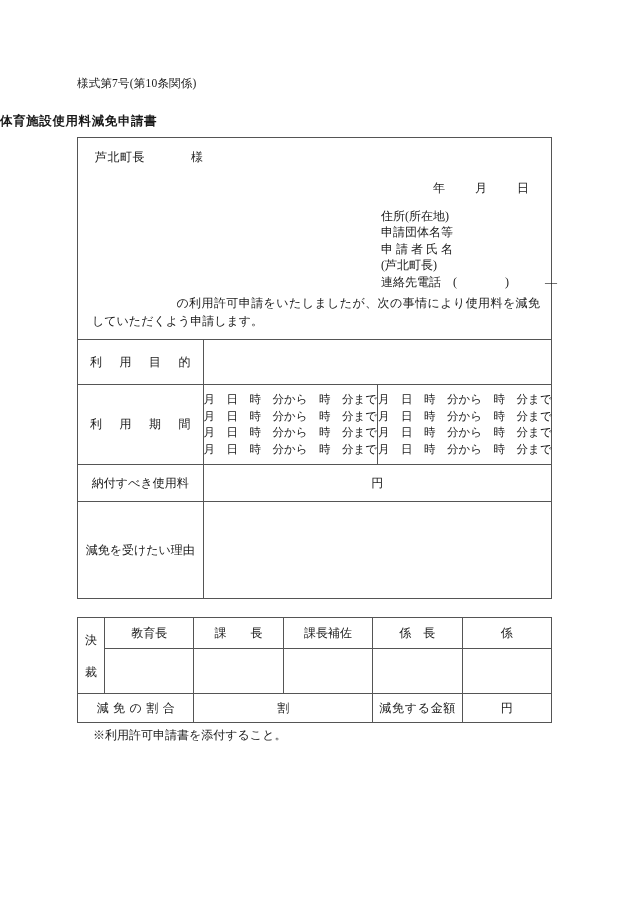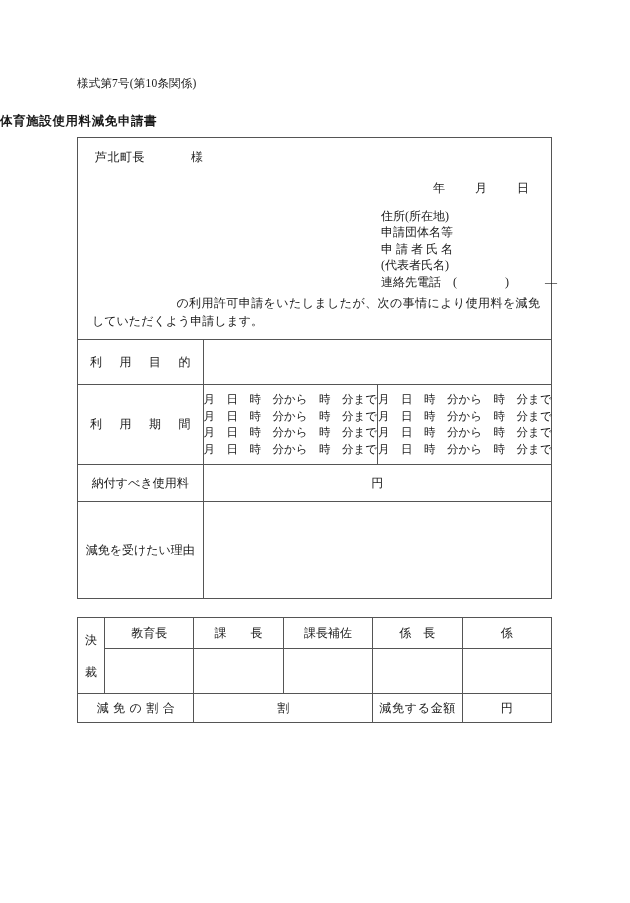--- a/index.html
+++ b/index.html
@@ -236,21 +236,21 @@
       </div>
 
       <div class="date-line">
         <span>年</span><span>月</span><span>日</span>
       </div>
 
       <div class="applicant">
         <div>住所(所在地)</div>
         <div>申請団体名等</div>
         <div>申 請 者 氏 名</div>
-        <div>(代表者氏名)</div>
+        <div>(芦北町長)</div>
         <div>連絡先電話　(　　　　)　　　―</div>
       </div>
 
       <div class="statement"><span class="indent"></span><span>の利用許可申請をいたしましたが、次の事情により使用料を減免していただくよう申請します。</span></div>
 
     </div>
 
     <table class="form-table">
       <tbody>
           <tr class="row-purpose">
@@ -317,14 +317,15 @@
       <tr>
         <td class="ap-ratio-lbl" colspan="2"><span class="sp3">減免の割合</span></td>
         <td class="ap-ratio-val" colspan="2"><span>割</span></td>
         <td class="ap-amt-lbl"><span class="sp-amt">減免する金額</span></td>
         <td class="ap-amt-val"><span>円</span></td>
       </tr>
     </tbody>
       </table>
   </div>
 
+  <div class="note">※利用許可申請書を添付すること。</div>
 
 </div>
 
 </body></html>

